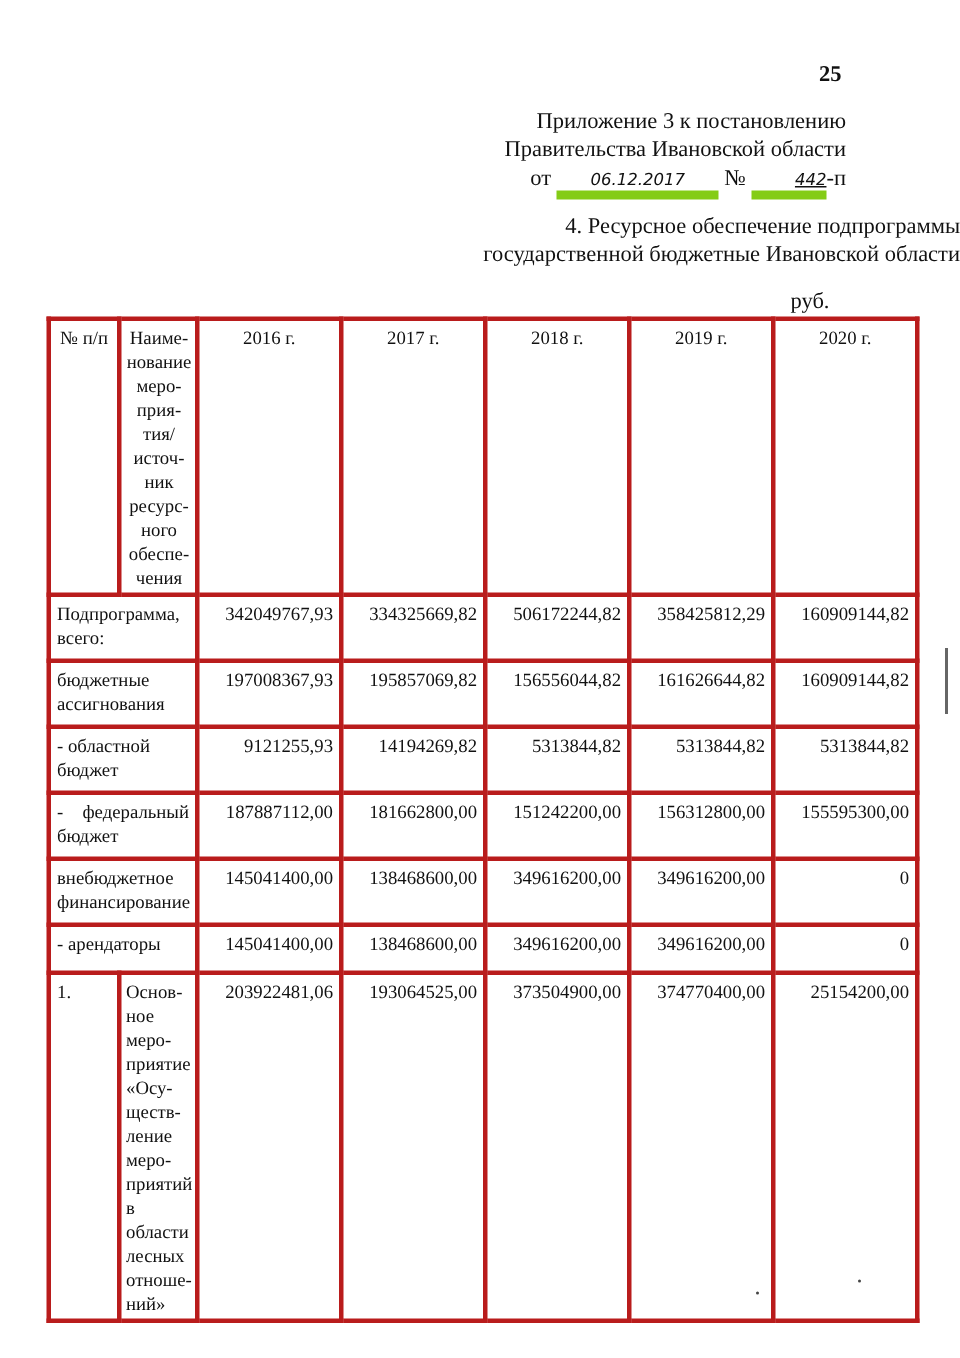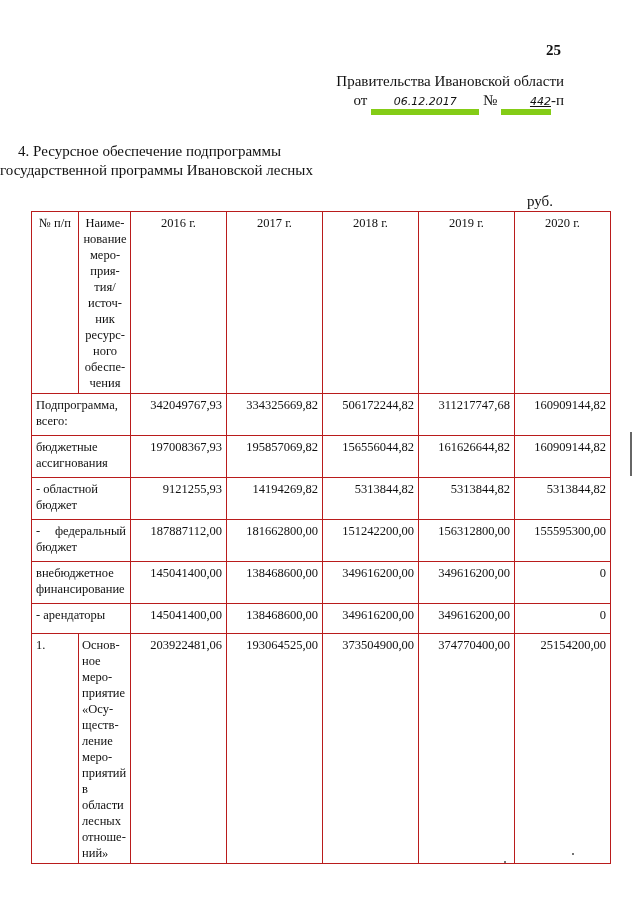--- a/index.html
+++ b/index.html
@@ -6,30 +6,30 @@
   body {
     width: 640px; height: 905px; position: relative; overflow: hidden;
     font-family: "Liberation Serif", "DejaVu Serif", serif; color: #111;
   }
   .page-number { position: absolute; top: 42px; left: 546px; font-size: 15px; font-weight: bold; }
   .appendix { position: absolute; top: 72px; right: 76px; text-align: right; font-size: 15px; line-height: 19px; }
   .appendix .line { display: block; white-space: nowrap; }
   .hand { font-family: "DejaVu Sans", sans-serif; font-style: italic; font-size: 11px; display: inline-block; border-bottom: 6px solid #84cc16; text-align: center; line-height: 14px; }
   .hand.date { width: 108px; }
   .hand.num { width: 50px; text-align: right; text-decoration: underline; }
-  .title { position: absolute; top: 142px; left: 0; width: 640px; text-align: left; font-size: 15px; line-height: 19px; }
+  .title { position: absolute; top: 142px; left: 0; width: 640px; text-align: right; font-size: 15px; line-height: 19px; }
   .title span { display: block; }
   .title .l1 { padding-left: 18px; }
   .currency { position: absolute; top: 193px; left: 527px; font-size: 15px; }
   table.grid {
     position: absolute; top: 211px; left: 31px; width: 580px;
     border-collapse: collapse; table-layout: fixed; font-size: 12.5px; line-height: 16px;
   }
   table.grid td {
-    border: 1px solid #b91c1c; vertical-align: top; padding: 3px 4px 2px 4px;
+    border: 3px solid #b91c1c; vertical-align: top; padding: 3px 4px 2px 4px;
   }
   col.c-num { width: 47px; }
   col.c-name { width: 52px; }
   col.c-year { width: 96px; }
   .hdr-num, .hdr-name, .year { text-align: center; }
   .val { text-align: right; }
   .label { text-align: left; }
   .just { text-align: justify; text-align-last: justify; }
   .name-cell { padding-left: 3px !important; padding-right: 2px !important; margin-left: 44px; }
   .r-head td { height: 167px; }
@@ -38,32 +38,33 @@
   .r-big td { height: 209px; }
   .edge-mark { position: absolute; left: 630px; top: 432px; width: 2px; height: 44px; background: #666; }
   .dot { position: absolute; width: 2px; height: 2px; background: #444; border-radius: 1px; }
 </style>
 </head>
 <body>
 
 <div class="page-number">25</div>
 
 <div class="appendix">
+  <span class="line">Приложение 3 к постановлению</span>
   <span class="line">Правительства Ивановской области</span>
   <span class="line">
     <span>от</span>
     <span class="hand date">06.12.2017</span>
     <span>№</span>
     <span class="hand num">442</span><span>-п</span>
   </span>
 </div>
 
 <div class="title">
   <span class="l1">4. Ресурсное обеспечение подпрограммы</span>
-  <span>государственной программы Ивановской лесных</span>
+  <span>государственной бюджетные Ивановской области</span>
 </div>
 
 <div class="currency">руб.</div>
 
 <table class="grid">
   <colgroup>
     <col class="c-num">
       <col class="c-name">
     <col class="c-year">
       <col class="c-year">
@@ -79,21 +80,21 @@
       <td class="year">2017 г.</td>
       <td class="year">2018 г.</td>
       <td class="year">2019 г.</td>
       <td class="year">2020 г.</td>
     </tr>
     <tr class="r-2l">
       <td colspan="2" class="label">Подпрограмма, всего:</td>
       <td class="val">342049767,93</td>
       <td class="val">334325669,82</td>
       <td class="val">506172244,82</td>
-      <td class="val">311217747,68</td>
+      <td class="val">358425812,29</td>
       <td class="val">160909144,82</td>
     </tr>
     <tr class="r-2l">
       <td colspan="2" class="label">бюджетные ассигнования</td>
       <td class="val">197008367,93</td>
       <td class="val">195857069,82</td>
       <td class="val">156556044,82</td>
       <td class="val">161626644,82</td>
       <td class="val">160909144,82</td>
     </tr>

